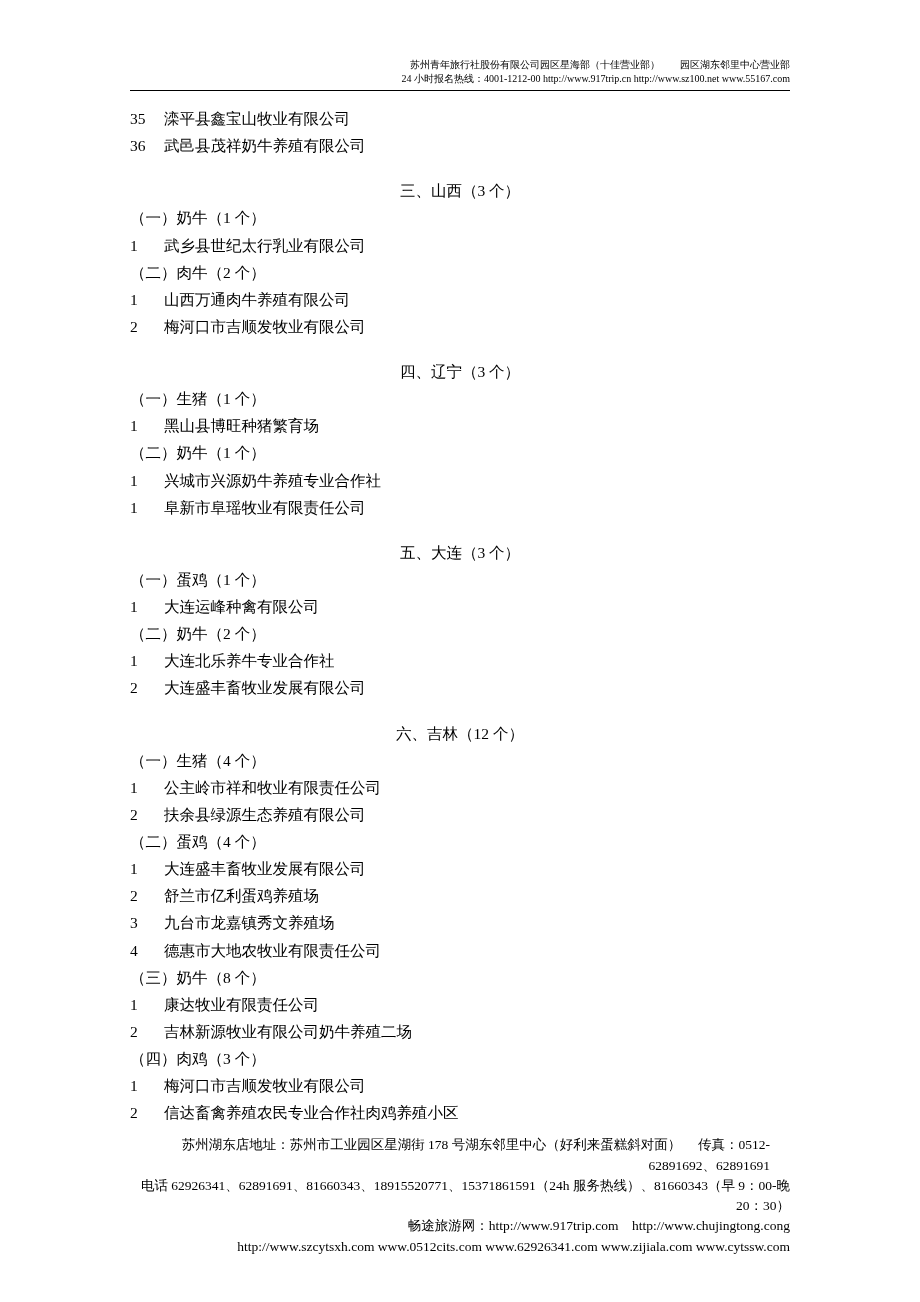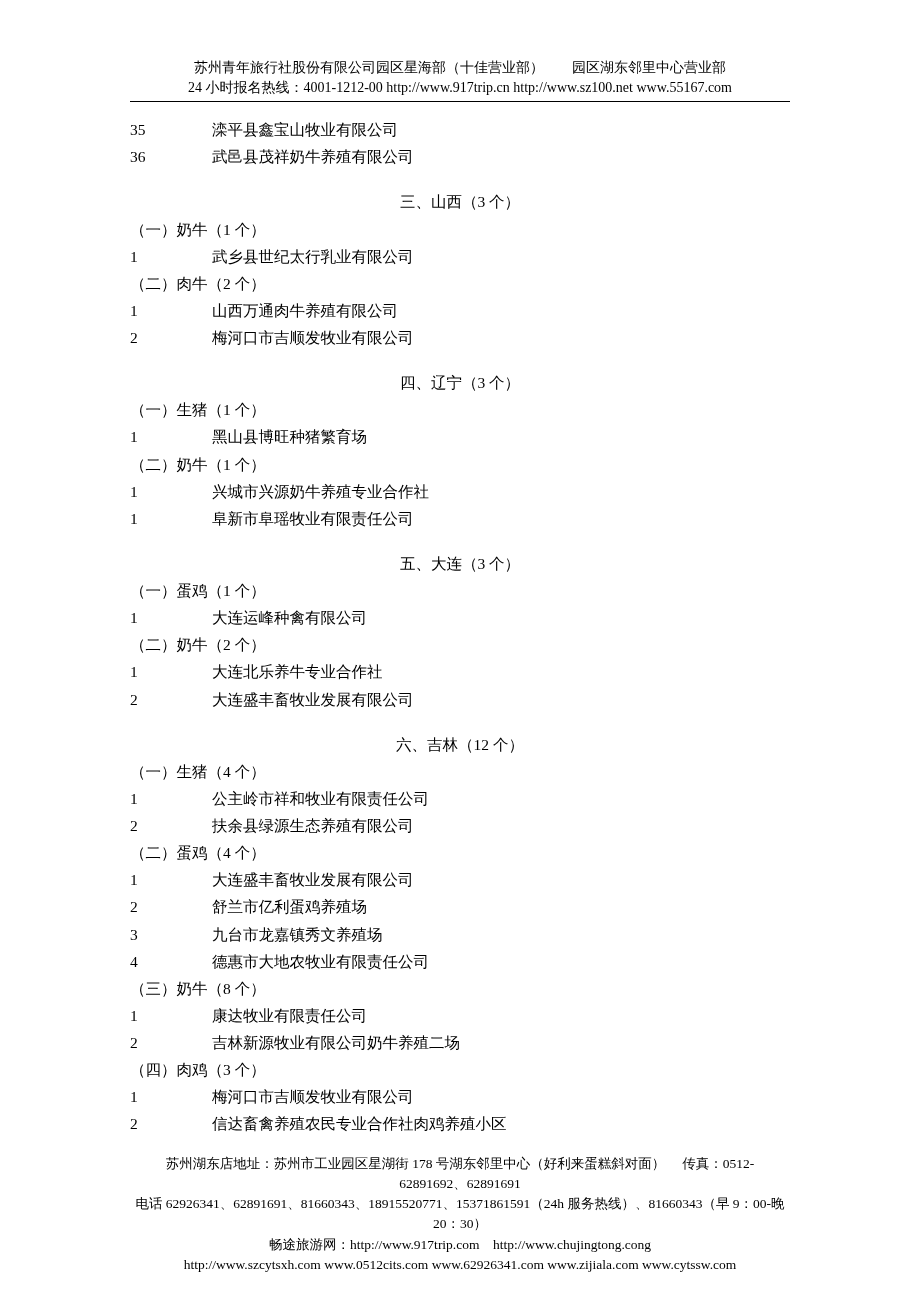--- a/index.html
+++ b/index.html
@@ -7,22 +7,22 @@
     padding: 0;
     background: #fff;
     font-family: "SimSun", "宋体", serif;
     width: 920px;
     color: #000;
   }
   .page {
     padding: 58px 130px 40px 130px;
   }
   .header {
-    text-align: center;
-    font-size: 14px;
+    text-align: right;
+    font-size: 10px;
     line-height: 1.4;
     margin-bottom: 4px;
   }
   .header-line {
     white-space: nowrap;
   }
   .hr {
     border-top: 1px solid #000;
     margin: 2px 0 14px 0;
   }
@@ -32,34 +32,33 @@
   }
   .row {
     display: flex;
   }
   .num {
     width: 34px;
     flex-shrink: 0;
   }
   .txt {
     flex: 1;
-    margin-left: 48px;
   }
   .section-title {
     margin-top: 18px;
     text-align: center;
   }
   .sub-bold {
     font-weight: normal;
   }
   .footer {
-    text-align: center;
+    text-align: right;
     font-size: 13.5px;
     line-height: 1.5;
-    margin-top: 16px;
+    margin-top: 9px;
   }
   .footer .indent-addr {
     padding: 0 20px;
   }
 </style>
 </head>
 <body>
 
 <div class="page">
 

